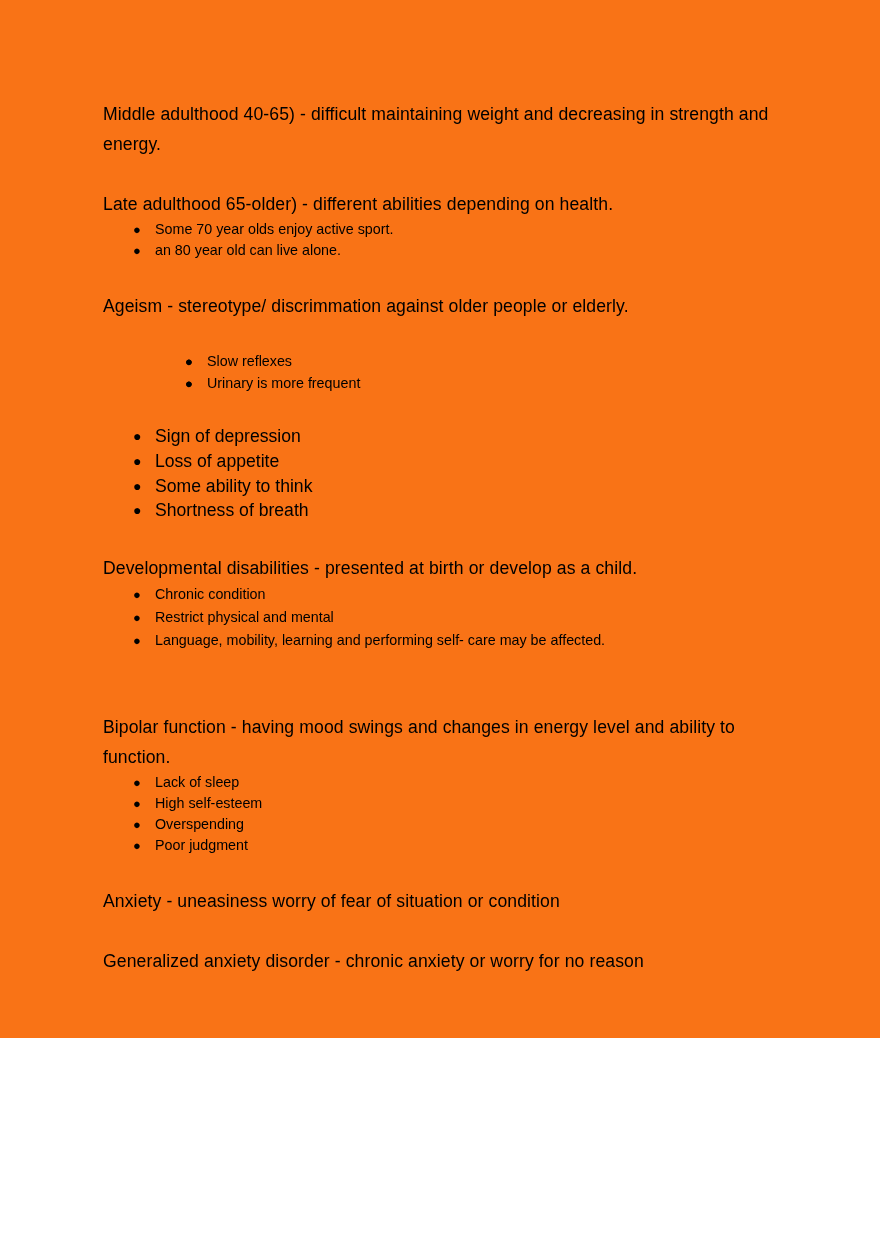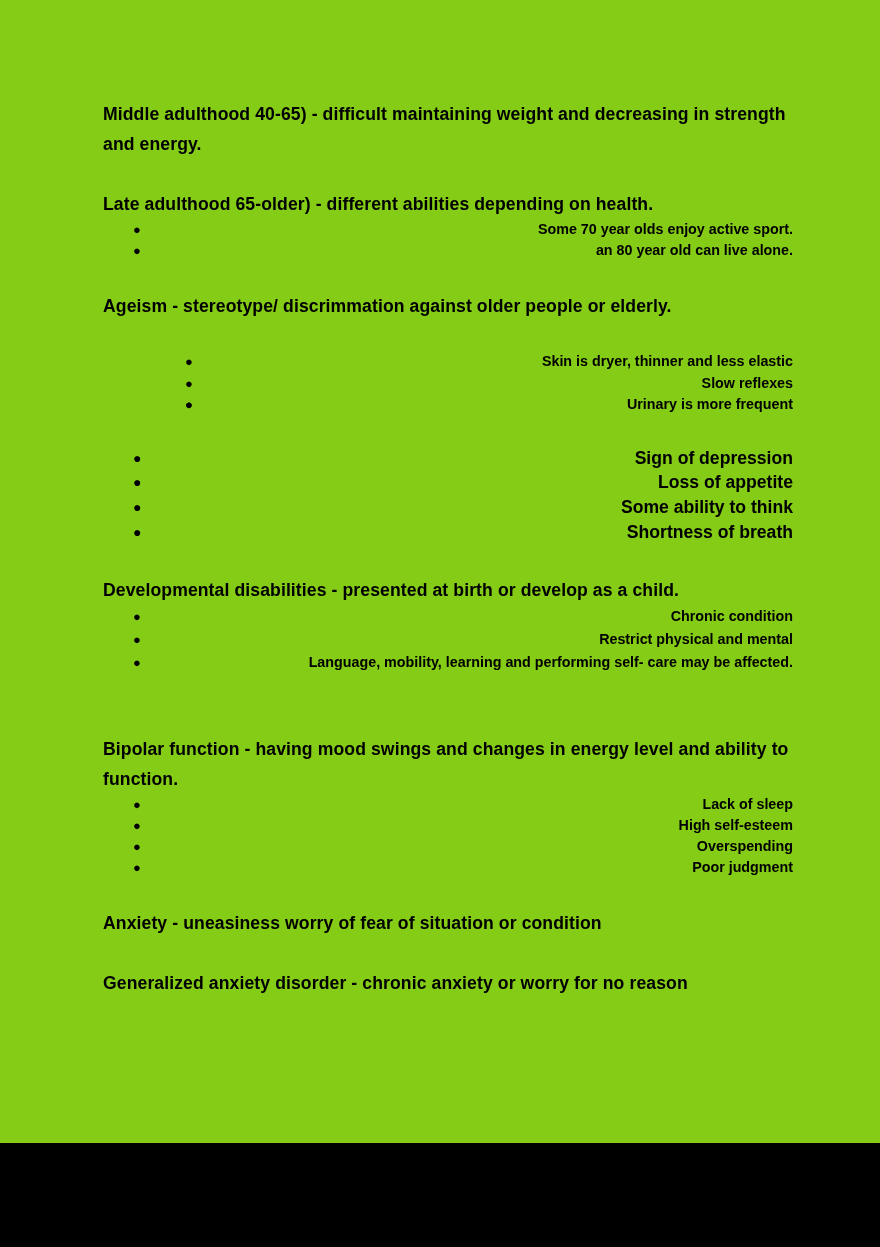--- a/index.html
+++ b/index.html
@@ -8,24 +8,23 @@
     padding: 0;
     background: #ffffff;
   }
   body {
     font-family: "Liberation Sans", sans-serif;
     color: #000000;
   }
   #page {
     position: relative;
     width: 880px;
-    height: 1247px;
-    background: #84cc16;
+    height: 1038px;
+    background: #f97316;
     overflow: hidden;
-    font-weight: bold;
   }
   #doc-body {
     position: absolute;
     left: 103px;
     top: 99px;
     width: 690px;
   }
 
   
   .para {
@@ -52,21 +51,20 @@
     position: relative;
     margin: 0;
     padding: 0;
   }
   ul.bullets > li .bullet-dot {
     position: absolute;
     display: inline-block;
   }
   ul.bullets > li .bullet-text {
     display: block;
-    text-align: right;
   }
 
   
   ul.small-bullets > li {
     font-size: 14.3px;
     line-height: 21px;
     padding-left: 52px;
   }
   ul.small-bullets > li .bullet-dot {
     left: 30px;
@@ -144,21 +142,20 @@
 
     <div class="gap"></div>
 
     <p class="para">Ageism - stereotype/ discrimmation against older people or elderly.</p>
 
     <div class="gap"></div>
 
     <ul class="bullets deep-bullets">
       <li>
         <span class="bullet-dot">●</span>
-        <span class="bullet-text">Skin is dryer, thinner and less elastic</span>
       </li>
       <li>
         <span class="bullet-dot">●</span>
         <span class="bullet-text">Slow reflexes</span>
       </li>
       <li>
         <span class="bullet-dot">●</span>
       </li>
       <li>
         <span class="bullet-dot">●</span>

